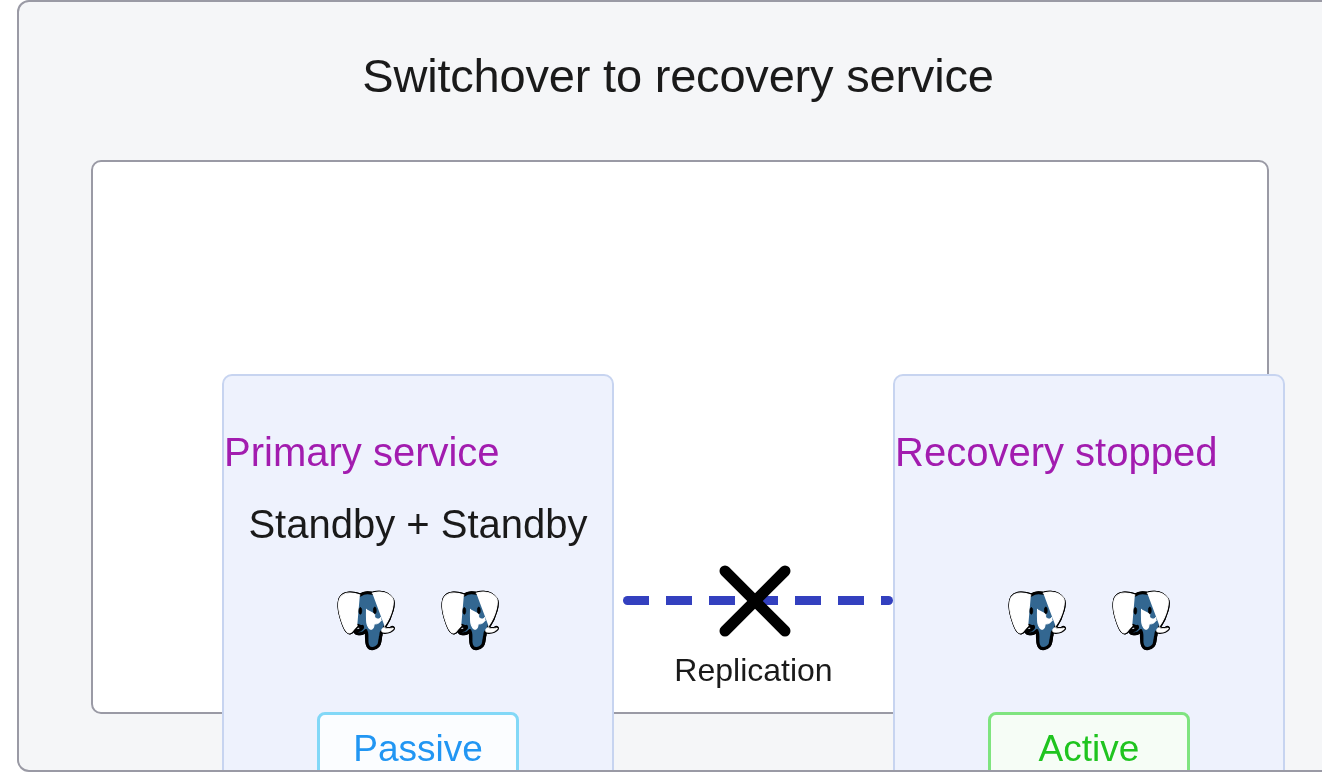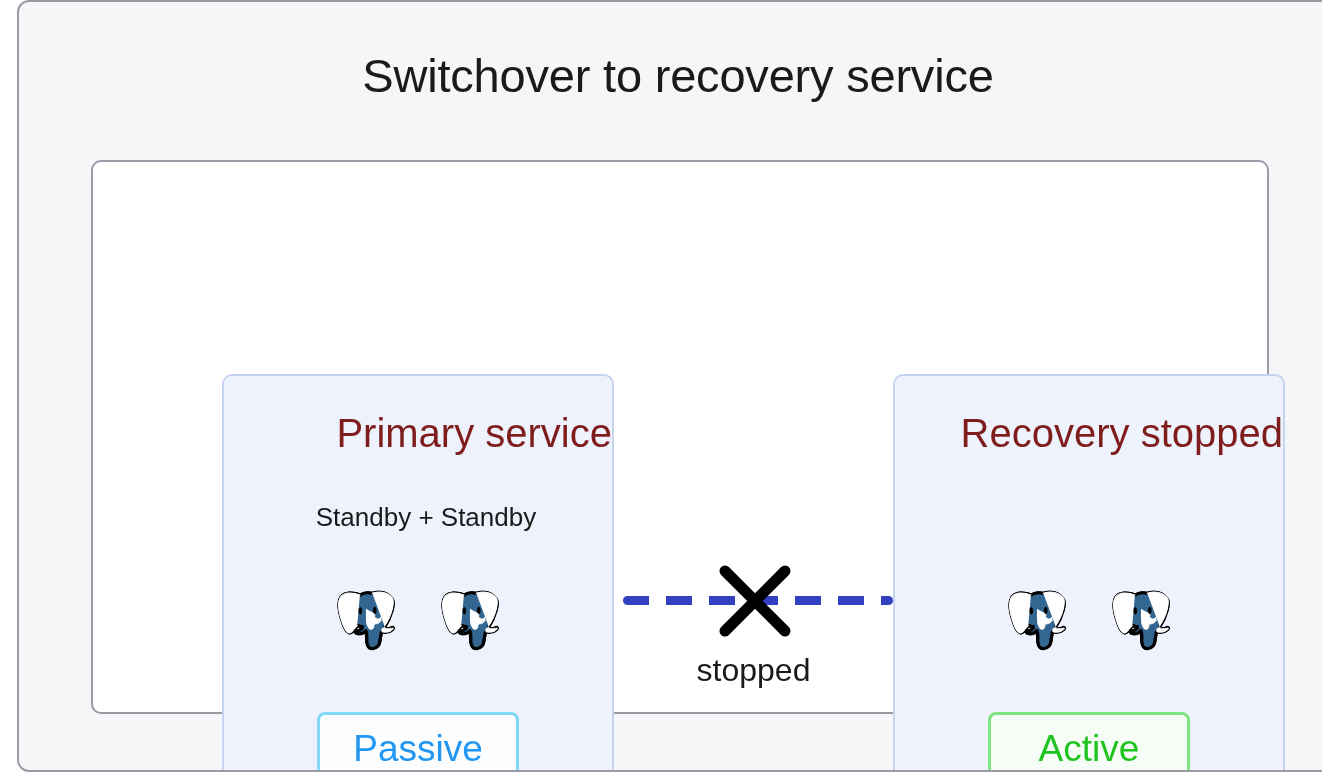--- a/index.html
+++ b/index.html
@@ -56,37 +56,37 @@
     box-sizing: border-box;
     background: #eef2fd;
     border: 2px solid #c7d4f0;
     border-radius: 10px;
   }
   .service-box.left  { left: 129px; }
   .service-box.right { left: 800px; }
 
   .service-title {
     position: absolute;
-    top: 35px;
-    left: 0;
-    width: 100%;
-    text-align: right;
+    top: 54px;
+    left: 0;
+    width: 100%;
+    text-align: left;
     font-size: 40px;
     font-weight: 400;
-    color: #7f1d1d;
+    color: #a21caf;
     white-space: nowrap;
   }
 
   .service-subtitle {
     position: absolute;
     top: 126px;
-    left: 8px;
+    left: 0;
     width: 100%;
     text-align: center;
-    font-size: 26px;
+    font-size: 40px;
     font-weight: 400;
     color: #1a1a1a;
     white-space: nowrap;
   }
 
   .node-row {
     position: absolute;
     top: 208px;
     left: 0;
     width: 100%;
@@ -224,21 +224,21 @@
       <div class="status-badge passive">Passive</div>
     </div>
 
     <div class="replication">
       <div class="repl-line"></div>
       <svg class="repl-x" viewBox="0 0 80 80" aria-hidden="true">
         <line x1="10" y1="10" x2="70" y2="70" stroke="#000000" stroke-width="11" stroke-linecap="round"></line>
         <line x1="70" y1="10" x2="10" y2="70" stroke="#000000" stroke-width="11" stroke-linecap="round"></line>
       </svg>
       <div class="repl-label">
-        <span>stopped</span>
+        <span>Replication</span>
       </div>
     </div>
 
     <div class="service-box right">
       <div class="service-title">Recovery stopped</div>
 
       <div class="node-row">
         <svg class="node-icon" viewBox="0 0 256 264" aria-hidden="true">
           <g stroke="#000000" stroke-width="12" stroke-linecap="round" stroke-linejoin="round" fill="#336791">
             <path d="M186 196c1.5-12.6 1-14.4 10.5-12.3l2.4.2c7.3.3 16.8-1.2 22.4-3.8 12-5.6 19.1-14.9 7.3-12.5-27 5.6-28.9-3.6-28.9-3.6 28.5-42.3 40.4-95.9 30.1-109C201.9 14.4 153.6 31.8 152.8 32.2l-.3.1c-5.3-1.1-11.3-1.8-18-1.9-12.1-.2-21.3 3.2-28.3 8.5 0 0-86.7-35.7-82.7 44.9.9 17.1 24.5 129.8 52.8 95.8 10.3-12.5 20.3-23 20.3-23 4.9 3.3 10.8 5 17 4.4l.5-.4c-.2 1.6-.1 3.1.2 4.9-7.2 8.1-5.1 9.5-19.6 12.5-14.6 3-6 8.4-.4 9.8 6.8 1.7 22.5 4.1 33.1-10.8l-.4 1.7c2.8 2.3 2.6 16.2 3 26.2.4 10 1.1 19.3 3.1 24.8 2 5.5 4.4 19.7 23.2 15.7 15.7-3.4 27.7-8.2 28.8-53.4"></path>

